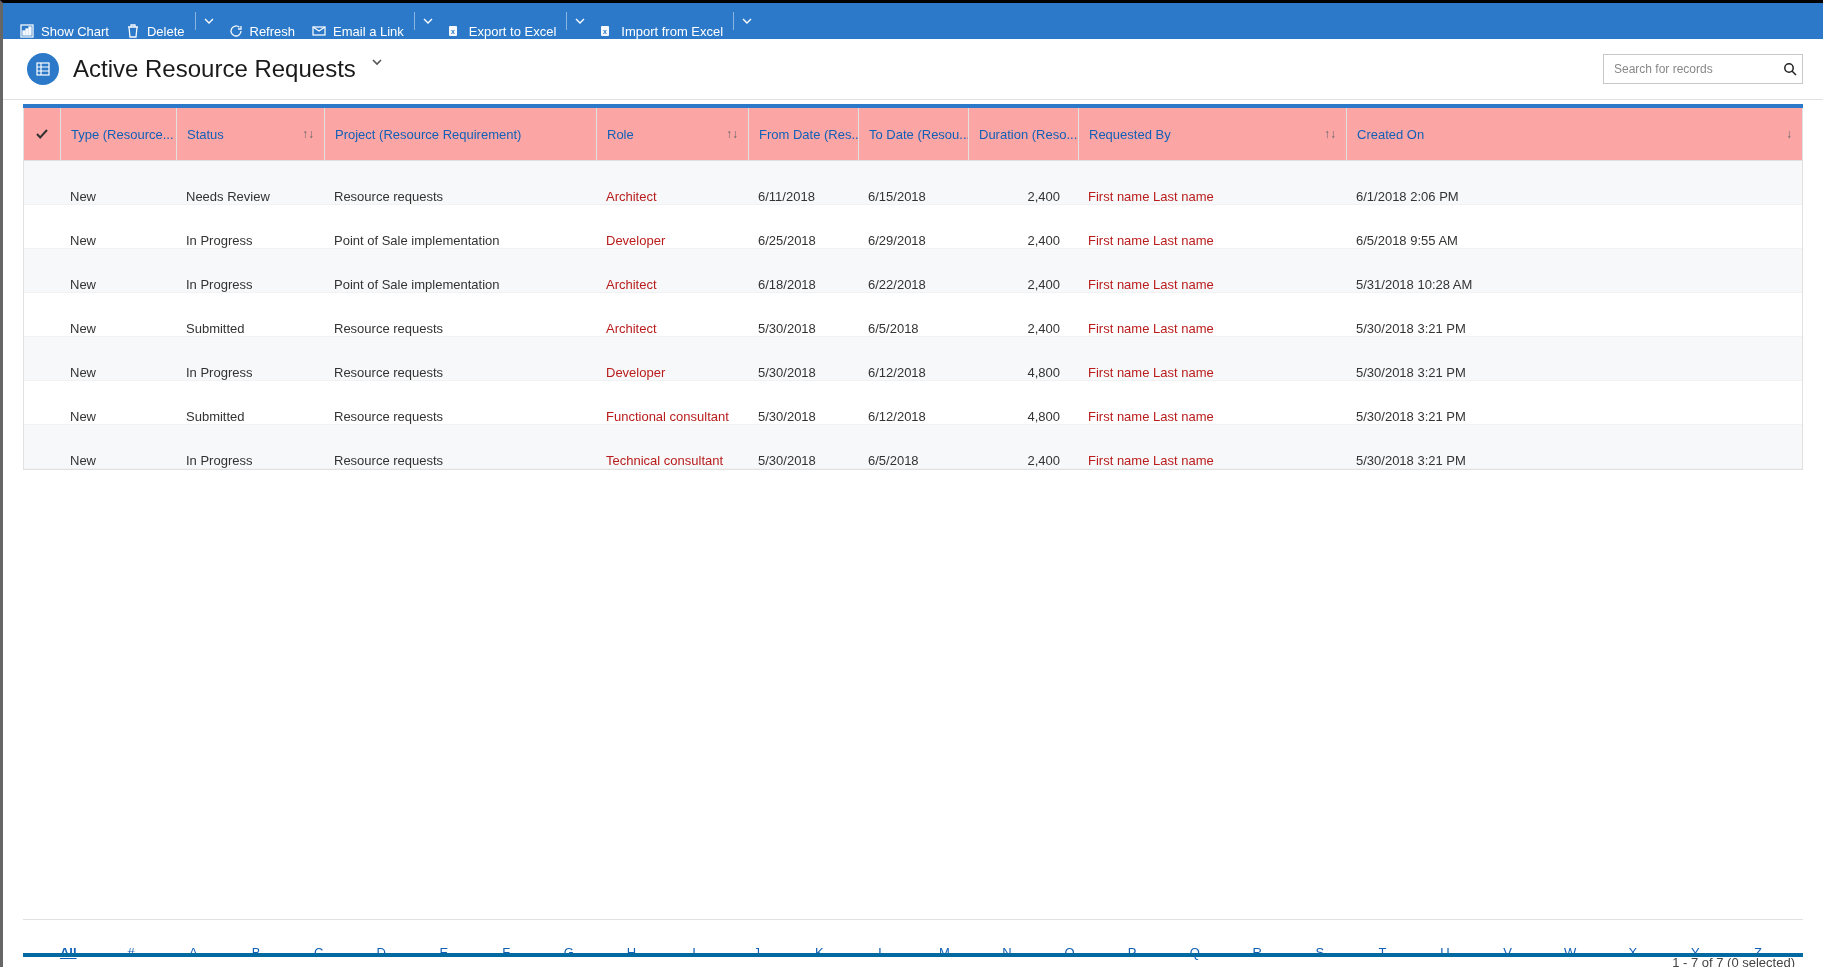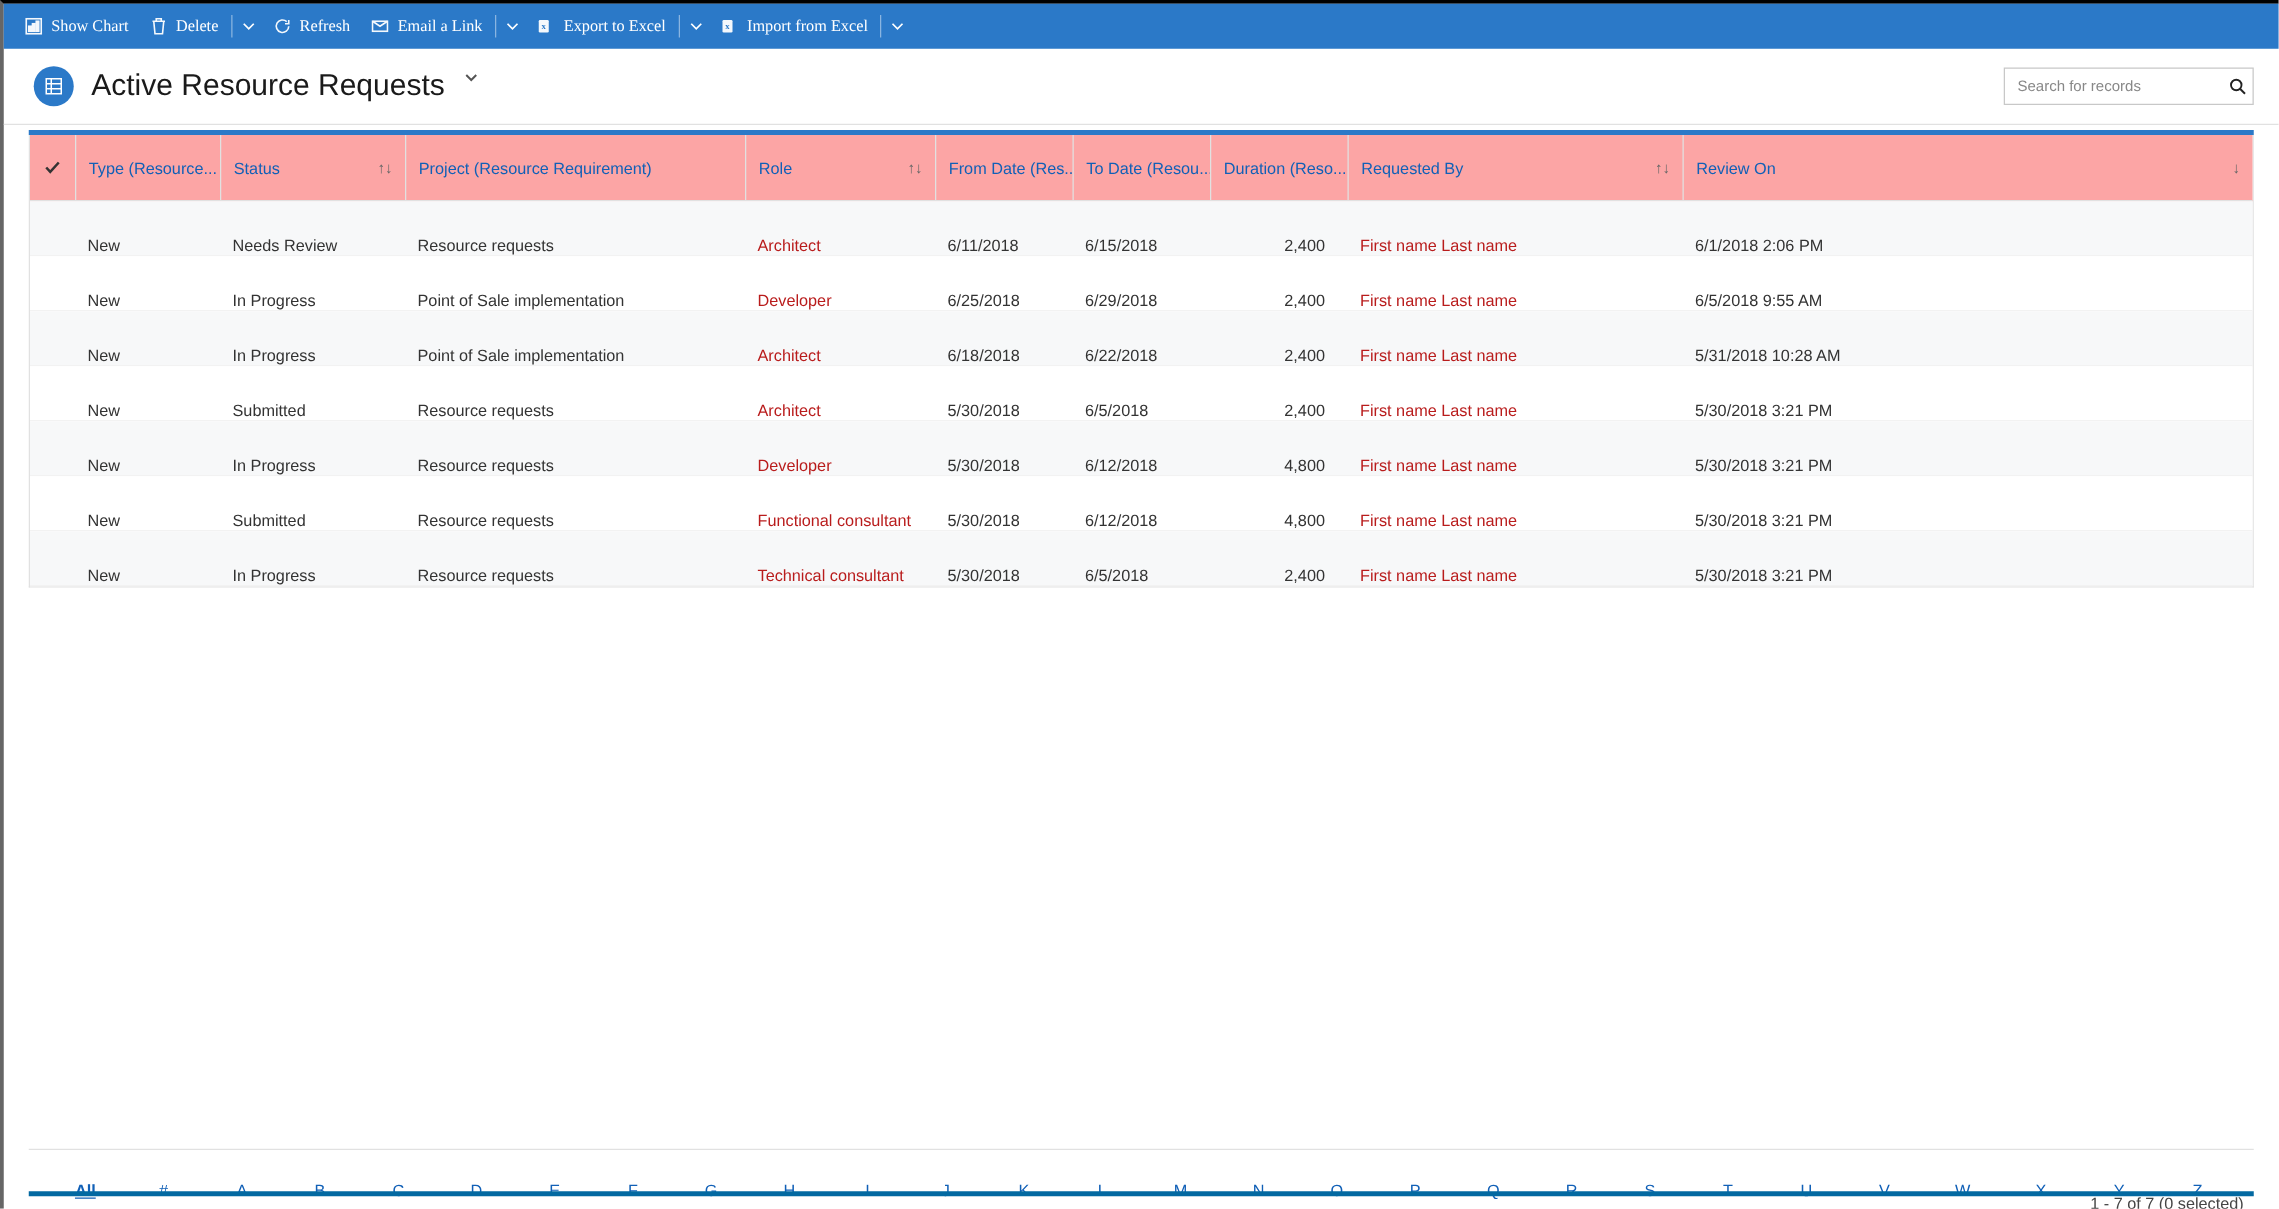--- a/index.html
+++ b/index.html
@@ -23,25 +23,24 @@
     background: #2B79C8;
     height: 36px;
     display: flex;
     align-items: center;
     padding: 0 8px;
     color: #fff;
     font-size: 13px;
   }
   .tb-item {
     display: flex;
-    align-items: center;
+    align-items: flex-end;
     padding: 0 8px;
     height: 100%;
     cursor: pointer;
-    font-family: Liberation Serif, serif;
   }
   .tb-icon {
     width: 16px; height: 16px;
     display: flex; align-items: center; justify-content: center;
     margin-right: 6px;
     opacity: 0.95;
   }
   .tb-sep {
     width: 1px; height: 18px;
     background: rgba(255,255,255,0.45);
@@ -362,21 +361,21 @@
             <span>To Date (Resou...</span>
           </div>
         <div class="hcell c-dur">
             <span>Duration (Reso...</span>
           </div>
         <div class="hcell c-req">
             <span>Requested By</span>
             <span class="sort-ind">↑↓</span>
           </div>
         <div class="hcell c-created">
-            <span>Review On</span>
+            <span>Created On</span>
             <span class="sort-ind">↓</span>
           </div>
       </div>
       <div class="grid-body" id="grid-body">
           <div class="row">
             <div class="cell c-check"></div>
             <div class="cell c-type">New</div>
             <div class="cell c-status">Needs Review</div>
             <div class="cell c-proj">Resource requests</div>
             <div class="cell link c-role">Architect</div>

